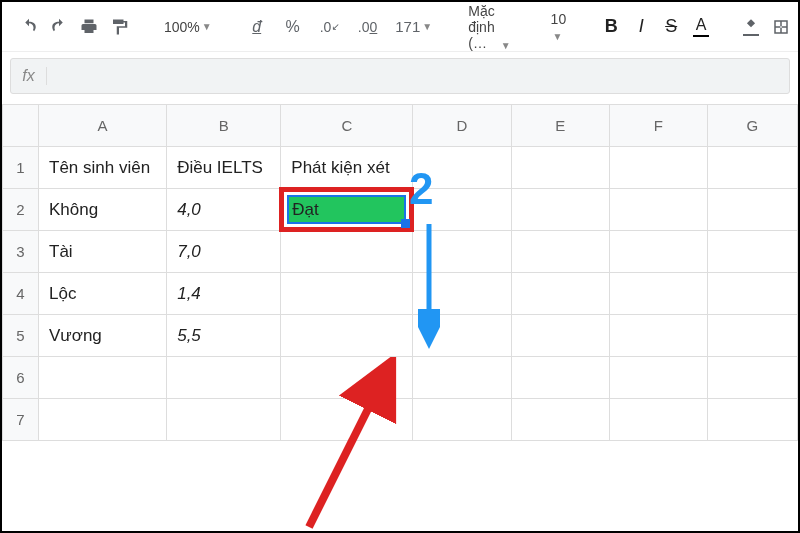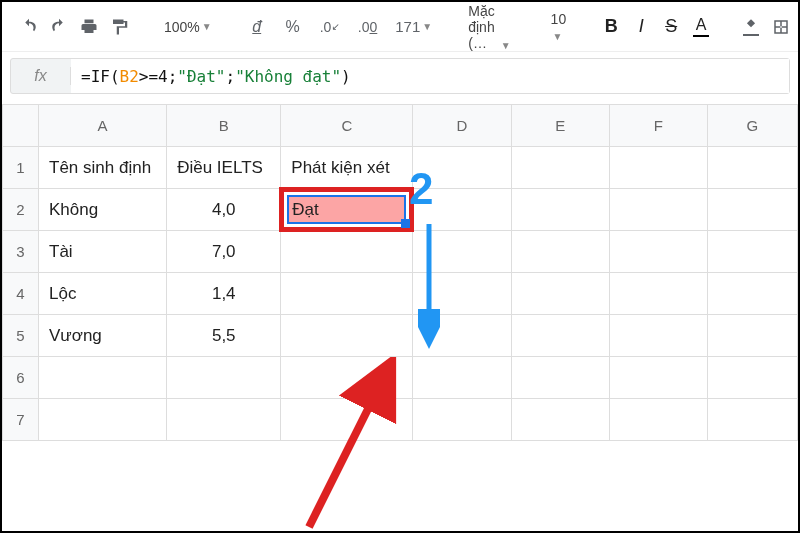--- a/index.html
+++ b/index.html
@@ -44,21 +44,21 @@
 
   .formula-bar {
     display:flex;
     align-items:center;
     background:#f1f3f4;
     border:1px solid #ddd;
     margin: 6px 8px 10px 8px;
     height: 36px;
     border-radius: 3px;
   }
-  .fx { width:60px; text-align:center; font-style:italic; color:#888; font-size:16px; border-right:1px solid #ddd;}
+  .fx { width:36px; text-align:center; font-style:italic; color:#888; font-size:16px; border-right:1px solid #ddd;}
   .formula {
     flex:1;
     padding: 0 10px;
     background:#fff;
     height: 100%;
     display:flex;
     align-items:center;
     font-family: monospace;
     font-size: 16px;
   }
@@ -67,33 +67,33 @@
   .formula .str1 { color:#188038; }
   .formula .str2 { color:#188038; }
   .formula .op  { color:#111; }
 
   .sheet { position:relative; }
   table { border-collapse: collapse; width:100%; table-layout:fixed;}
   th,td { border:1px solid #ddd; font-size:17px; color:#222; padding: 7px 10px; text-align:left; height:42px;}
   th { background:#f8f9fa; font-weight:normal; text-align:center; color:#666; font-size:15px;}
   .rowhdr { width:36px; text-align:center; color:#666; background:#f8f9fa; font-size:15px;}
   col.chdr{ width:36px; } col.cA{width:128px;} col.cB{width:114px;} col.cC{width:132px;} col.cD{width:98px;} col.cE{width:98px;} col.cF{width:98px;} col.cG{width:90px;}
-  td.numcell{ text-align:center;}
+  td.numcell{ text-align:left;font-style:italic;}
 
   
   .selcell {
     position: relative;
     padding:0;
   }
   .selwrap{
     position:absolute;
     top:-2px; left:-2px; right:-2px; bottom:-2px;
     border: 5px solid #d22;
     box-shadow: inset 0 0 0 3px #fff, inset 0 0 0 5px #1a73e8;
-    background:#fca5a5;
+    background:#22c55e;
     display:flex;
     align-items:center;
     padding:0 8px;
   }
   .fillhandle{
     position:absolute;
     right:-1px; bottom:-1px;
     width:9px; height:9px;
     background:#1a73e8;
   }
@@ -184,29 +184,20 @@
     </span>
   <span class="tbtn">
       <svg viewBox="0 0 24 24">
         <path d="M3 3h18v18H3V3zm2 2v14h14V5H5zm6 0v14h2V5h-2zM5 11h14v2H5v-2z"></path>
       </svg>
     </span>
 </div>
 
 <div class="formula-bar">
   <div class="fx">fx</div>
-  <div class="formula">
-    <span class="fn">=IF(</span>
-      <span class="ref">B2</span>
-      <span class="op">&gt;=4;</span>
-      <span class="str1">"Đạt"</span>
-      <span class="op">;</span>
-      <span class="str2">"Không đạt"</span>
-      <span class="fn">)</span>
-  </div>
 </div>
 
 <div class="sheet">
 <table>
   <colgroup>
     <col class="chdr">
         <col class="cA">
         <col class="cB">
         <col class="cC">
         <col class="cD">
@@ -220,21 +211,21 @@
     <th>A</th>
     <th>B</th>
     <th>C</th>
     <th>D</th>
     <th>E</th>
     <th>F</th>
     <th>G</th>
   </tr>
   <tr>
     <th class="rowhdr">1</th>
-    <td>Tên sinh định</td>
+    <td>Tên sinh viên</td>
     <td>Điều IELTS</td>
     <td>Phát kiện xét</td>
     <td></td>
     <td></td>
     <td></td>
     <td></td>
   </tr>
   <tr>
     <th class="rowhdr">2</th>
     <td>Không</td>

